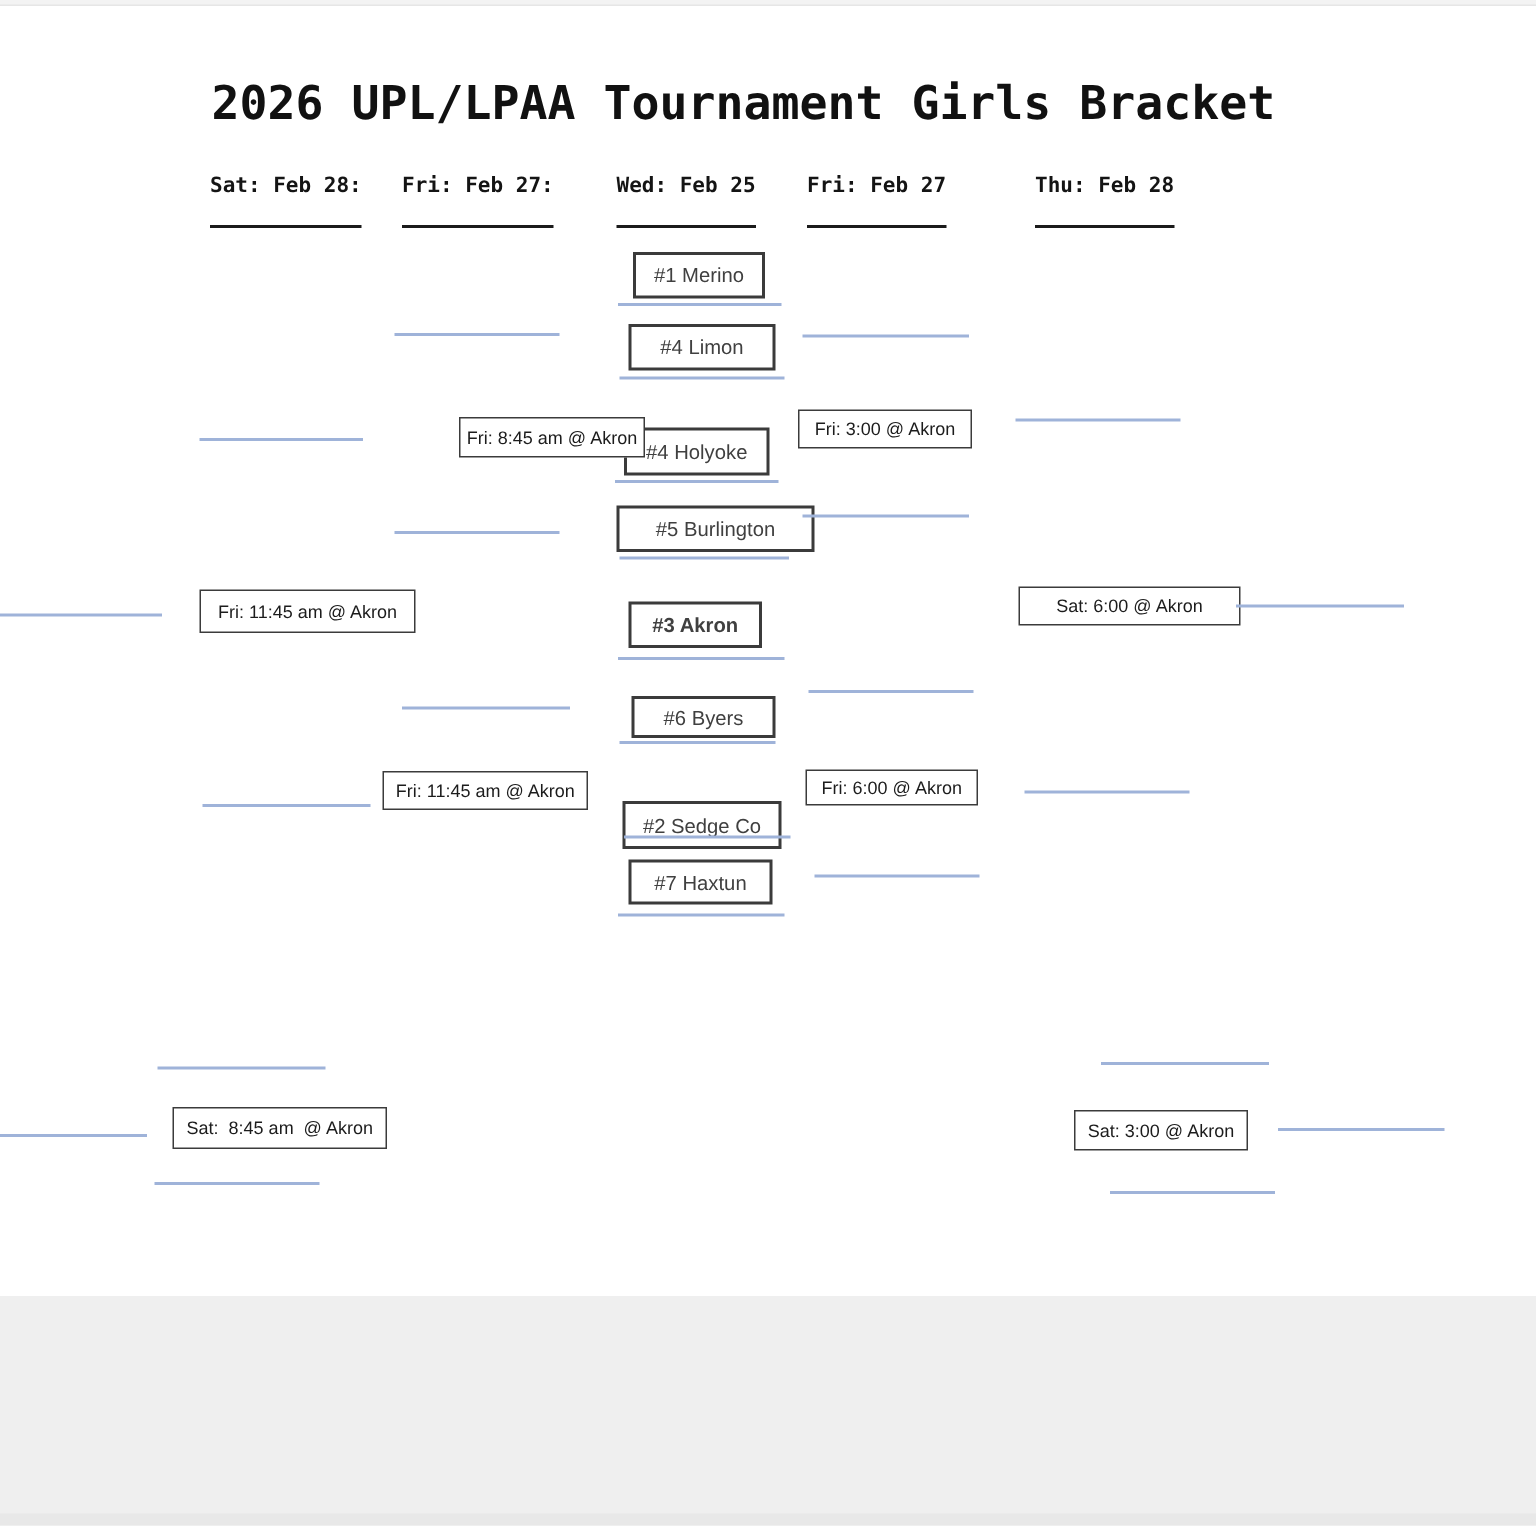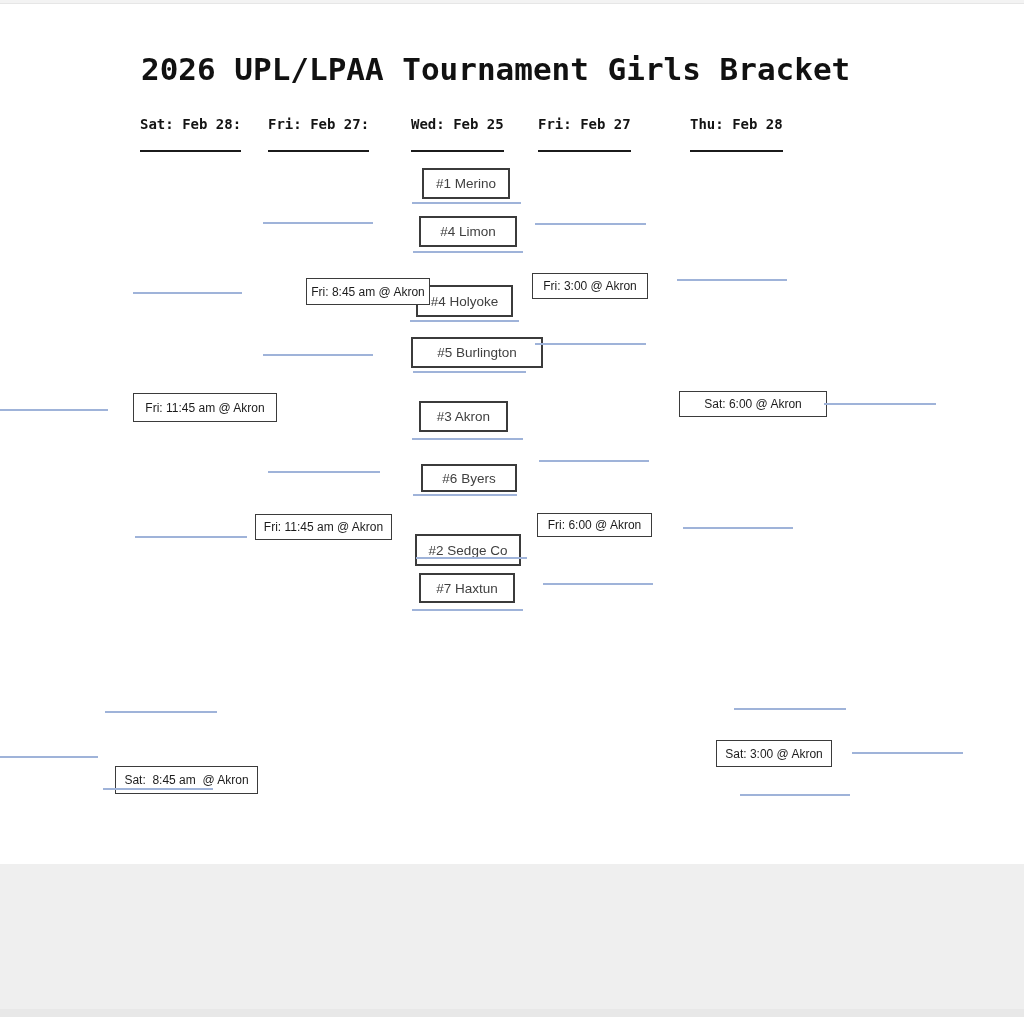--- a/index.html
+++ b/index.html
@@ -65,38 +65,38 @@
   <div class="colhdr" style="left:140px;">Sat: Feb 28:</div>
   <div class="colhdr" style="left:268px;">Fri: Feb 27:</div>
   <div class="colhdr" style="left:411px;">Wed: Feb 25</div>
   <div class="colhdr" style="left:538px;">Fri: Feb 27</div>
   <div class="colhdr" style="left:690px;">Thu: Feb 28</div>
 
   <div class="teambox" style="left:422px; top:168px; width:88px;  height:31px;">#1 Merino</div>
   <div class="teambox" style="left:419px; top:216px; width:98px;  height:31px;">#4 Limon</div>
   <div class="teambox" style="left:416px; top:285px; width:97px;  height:32px;">#4 Holyoke</div>
   <div class="teambox" style="left:411px; top:337px; width:132px; height:31px;">#5 Burlington</div>
-  <div class="teambox" style="left:419px; top:401px; width:89px;  height:31px;">#3 Akron</div>
+  <div class="teambox" style="left:419px; top:401px; width:89px;  height:31px;font-weight:bold;">#3 Akron</div>
   <div class="teambox" style="left:421px; top:464px; width:96px;  height:28px;">#6 Byers</div>
   <div class="teambox" style="left:415px; top:518px; width:106px; height:32px;margin-top:16px;">#2 Sedge Co</div>
   <div class="teambox" style="left:419px; top:573px; width:96px;  height:30px;">#7 Haxtun</div>
 
   <div class="bline" style="left:412px; top:202px; width:109px;"></div>
   <div class="bline" style="left:413px; top:251px; width:110px;"></div>
   <div class="bline" style="left:410px; top:320px; width:109px;"></div>
   <div class="bline" style="left:413px; top:371px; width:113px;"></div>
   <div class="bline" style="left:412px; top:438px; width:111px;"></div>
   <div class="bline" style="left:413px; top:494px; width:104px;"></div>
   <div class="bline" style="left:416px; top:557px; width:111px;"></div>
   <div class="bline" style="left:412px; top:609px; width:111px;"></div>
 
   <div class="gamebox" style="left:258px; top:278px; width:124px; height:27px;margin-left:48px;">Fri: 8:45 am @ Akron</div>
   <div class="gamebox" style="left:133px; top:393px; width:144px; height:29px;">Fri: 11:45 am @ Akron</div>
   <div class="gamebox" style="left:255px; top:514px; width:137px; height:26px;">Fri: 11:45 am @ Akron</div>
-  <div class="gamebox" style="left:115px; top:738px; width:143px; height:28px;margin-top:28px;">Sat:  8:45 am  @ Akron</div>
+  <div class="gamebox" style="left:115px; top:738px; width:143px; height:28px;">Sat:  8:45 am  @ Akron</div>
 
   <div class="gamebox" style="left:532px; top:273px; width:116px; height:26px;">Fri: 3:00 @ Akron</div>
   <div class="gamebox" style="left:679px; top:391px; width:148px; height:26px;">Sat: 6:00 @ Akron</div>
   <div class="gamebox" style="left:537px; top:513px; width:115px; height:24px;">Fri: 6:00 @ Akron</div>
   <div class="gamebox" style="left:716px; top:740px; width:116px; height:27px;">Sat: 3:00 @ Akron</div>
 
   <div class="bline" style="left:263px; top:222px; width:110px;"></div>
   <div class="bline" style="left:133px; top:292px; width:109px;"></div>
   <div class="bline" style="left:263px; top:354px; width:110px;"></div>
   <div class="bline" style="left:0px;   top:409px; width:108px;"></div>

